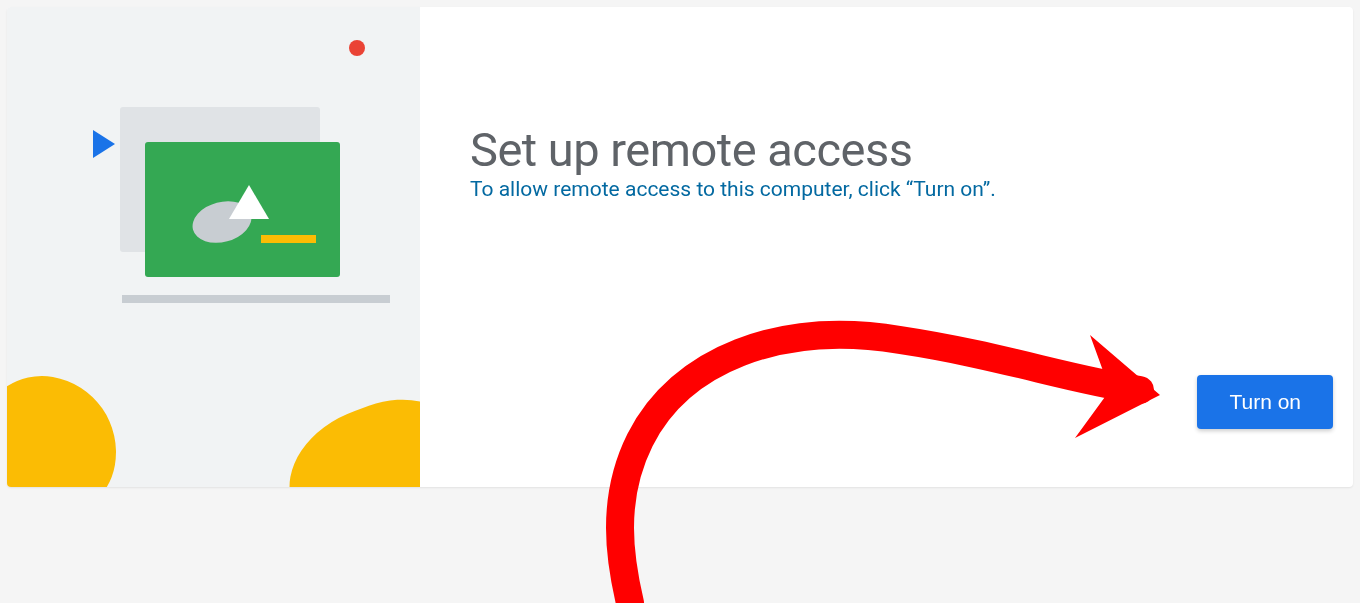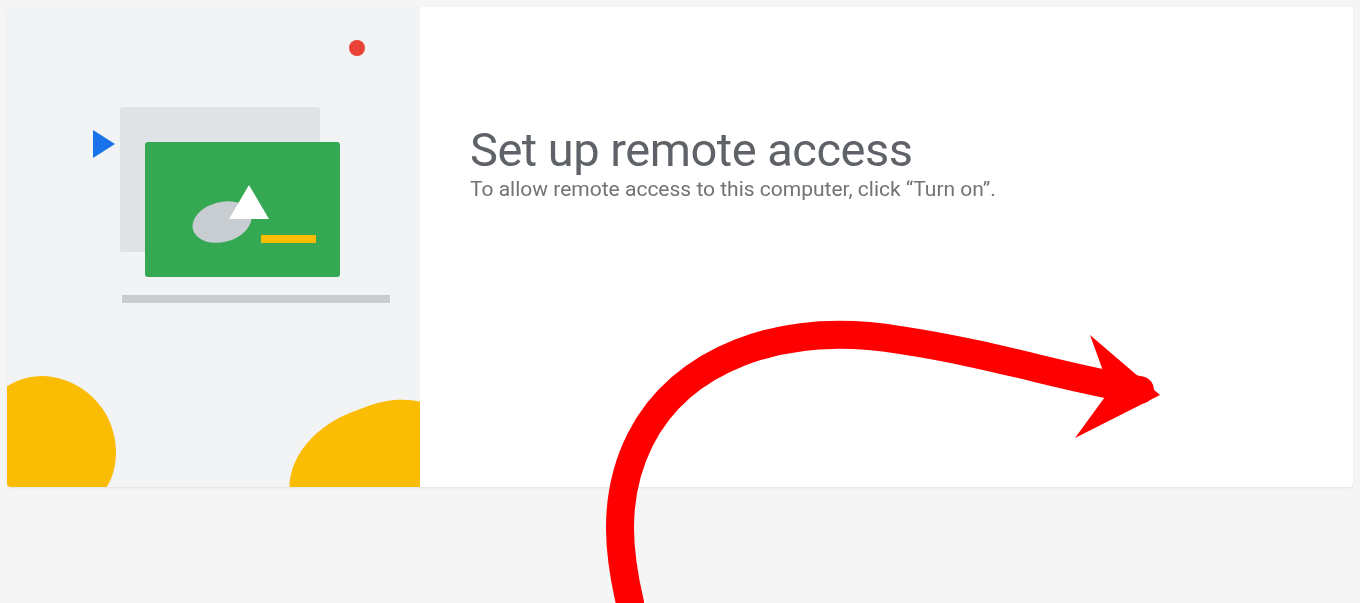--- a/index.html
+++ b/index.html
@@ -40,21 +40,21 @@
       position: relative;
     }
     .title {
       font-size: 47px;
       font-weight: 400;
       color: #5f6368;
       letter-spacing: -0.5px;
     }
     .description {
       font-size: 21px;
-      color: #737373;
+      color: #0369a1;
       font-weight: 400;
     }
     .turn-on-btn {
       position: absolute;
       right: 20px;
       bottom: 58px;
       background: #1a73e8;
       color: #ffffff;
       border: none;
       padding: 15px 32px;
@@ -181,20 +181,21 @@
     <div class="green-rect"></div>
     <div class="gray-ellipse"></div>
     <div class="white-triangle"></div>
     <div class="yellow-line"></div>
     <div class="blue-play"></div>
     <div class="gray-bar"></div>
   </div>
   <div class="content-panel">
     <h1 class="title">Set up remote access</h1>
     <p class="description">To allow remote access to this computer, click “Turn on”.</p>
+    <button class="turn-on-btn">Turn on</button>
   </div>
 </div>
 
 <svg class="red-arrow-overlay" viewBox="0 0 1360 603">
   <path d="M 630 603 
            C 620 560, 610 500, 640 440
            C 680 360, 780 320, 900 340
            C 1000 355, 1070 380, 1140 390" stroke="#ff0000" stroke-width="28" fill="none" stroke-linecap="round"></path>
   <path d="M 1160 395 
            L 1090 335 

